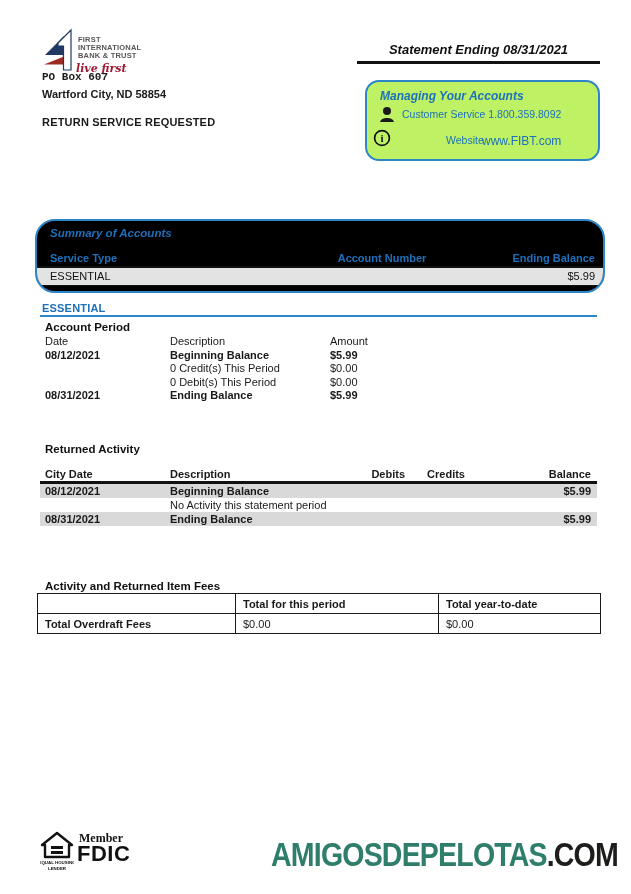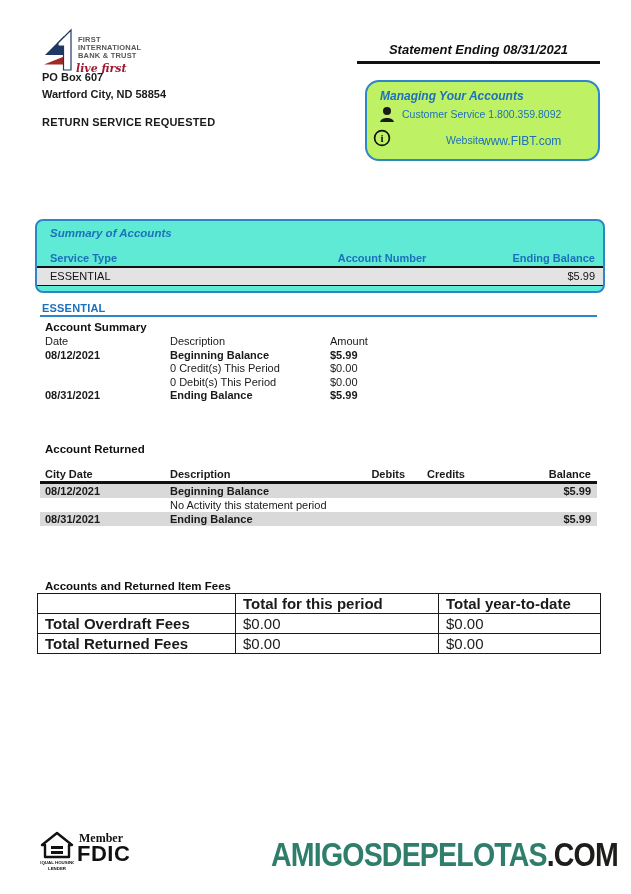--- a/index.html
+++ b/index.html
@@ -5,21 +5,21 @@
   html,body { margin:0; padding:0; background:#ffffff; }
   .page {
     position:relative; width:631px; height:894px; background:#ffffff;
     font-family:"Liberation Sans", sans-serif; color:#1a1a1a; overflow:hidden;
   }
   .abs { position:absolute; }
 
   
   .bank-name { left:78px; top:36px; font-size:7.5px; line-height:8px; color:#55565a; letter-spacing:.2px; font-weight:600; }
   .tagline { left:76px; top:62px; font-family:"DejaVu Serif", serif; font-style:italic; font-weight:bold; font-size:11px; color:#9e1b32; }
-  .addr1 { left:42px; top:71px; font-weight:bold; font-size:11px; }
+  .addr1 { left:42px; top:71px; font-weight:bold; font-size:11px;font-family:Liberation Mono, monospace; }
   .addr2 { left:42px; top:88px; font-weight:bold; font-size:11px; }
   .return-svc { left:42px; top:116px; font-weight:bold; font-size:11px; letter-spacing:.2px; }
 
   .stmt-title-wrap { left:357px; top:42px; width:243px; text-align:center; }
   .stmt-title { font-size:13px; font-weight:bold; font-style:italic; color:#111; }
   .stmt-underline { height:3px; background:#111; margin-top:4px; }
 
   
   .manage-box {
     left:365px; top:80px; width:231px; height:77px;
@@ -28,21 +28,21 @@
   .manage-title { left:13px; top:7px; font-size:12px; font-weight:bold; font-style:italic; color:#1d70bc; }
   .manage-cs { left:35px; top:26px; font-size:10.5px; color:#1d70bc; }
   .manage-web { left:35px; top:52px; font-size:10.5px; color:#1d70bc;margin-left:44px; }
   .manage-url { left:97px; top:52px; font-size:12px; color:#1d70bc;margin-left:18px; }
   .person-icon { left:12px; top:24px; }
   .info-icon { left:6px; top:47px; }
 
   
   .summary-box {
     left:35px; top:219px; width:566px; height:70px;
-    background:#5eead4; border:2.5px solid #2d86c7; border-radius:8px; overflow:hidden;
+    background:#000000; border:2.5px solid #2d86c7; border-radius:20px; overflow:hidden;
   }
   .summary-title { left:13px; top:6px; font-size:11.5px; font-weight:bold; font-style:italic; color:#1d70bc; }
   .sum-h-type { left:13px; top:31px; font-size:11px; font-weight:bold; color:#1d70bc; }
   .sum-h-num { left:265px; top:31px; width:160px; text-align:center; font-size:11px; font-weight:bold; color:#1d70bc; }
   .sum-h-bal { right:8px; top:31px; font-size:11px; font-weight:bold; color:#1d70bc; }
   .sum-divider { left:0; right:0; top:45px; height:1.5px; background:#111; }
   .sum-row { left:0; right:0; top:46.5px; height:17px; background:#e3e3e3; border-bottom:1.2px solid #111; }
   .sum-row-type { left:13px; top:2px; font-size:11px; color:#111; }
   .sum-row-bal { right:8px; top:2px; font-size:11px; color:#111; }
 
@@ -63,21 +63,21 @@
   .act-row { display:grid; grid-template-columns:130px 190px 45px 60px 1fr; align-items:center; height:14.2px; }
   .act-row.header { font-weight:bold; height:15px; }
   .act-row .c1 { padding-left:5px; }
   .act-row .c3, .act-row .c4, .act-row .c5 { text-align:right; }
   .act-row .c5 { padding-right:6px; }
   .act-thick-rule { height:2.5px; background:#111; }
   .act-row.shade { background:#d9d9d9; }
 
   
   .fees-title { left:45px; top:580px; font-size:11.5px; font-weight:bold; color:#111; }
-  .fees-table { left:37px; top:593px; border-collapse:collapse; table-layout:fixed; font-size:15px; }
+  .fees-table { left:37px; top:593px; border-collapse:collapse; table-layout:fixed; font-size:11px; }
   .fees-table td { border:1.2px solid #1a1a1a; height:19px; padding:0 0 0 7px; vertical-align:middle; }
   .fees-table .w1 { width:190px; } .fees-table .w2 { width:195px; } .fees-table .w3 { width:154px; }
 
   
   .ehl-logo { left:40px; top:831px; }
   .member-label { left:79px; top:831px; font-family:"Liberation Serif", serif; font-weight:bold; font-size:12px; color:#111; }
   .fdic-label { left:77px; top:841px; font-size:22px; font-weight:800; letter-spacing:.5px; color:#111; }
   .watermark { right:13px; top:835px; font-size:34px; font-weight:bold; letter-spacing:-1px;
                transform:scaleX(0.84); transform-origin:100% 50%; white-space:nowrap; }
   .wm-main { color:#2f7d6b; }
@@ -131,21 +131,21 @@
     <div class="abs sum-divider"></div>
     <div class="abs sum-row">
       <div class="abs sum-row-type">ESSENTIAL</div>
       <div class="abs sum-row-bal">$5.99</div>
     </div>
   </div>
 
   <div class="abs essential-title">ESSENTIAL</div>
   <div class="abs essential-rule"></div>
 
-  <div class="abs acct-summary-title">Account Summary</div>
+  <div class="abs acct-summary-title">Account Period</div>
   <div class="abs acct-summary-table">
     <div class="as-row">
       <div class="as-c1">Date</div>
       <div class="as-c2">Description</div>
       <div class="as-c3">Amount</div>
     </div>
     <div class="as-row bold">
       <div class="as-c1">08/12/2021</div>
       <div class="as-c2">Beginning Balance</div>
       <div class="as-c3">$5.99</div>
@@ -160,21 +160,21 @@
       <div class="as-c2">0 Debit(s) This Period</div>
       <div class="as-c3">$0.00</div>
     </div>
     <div class="as-row bold">
       <div class="as-c1">08/31/2021</div>
       <div class="as-c2">Ending Balance</div>
       <div class="as-c3">$5.99</div>
     </div>
   </div>
 
-  <div class="abs acct-activity-title">Account Returned</div>
+  <div class="abs acct-activity-title">Returned Activity</div>
   <div class="abs activity-table">
     <div class="act-row header">
       <div class="c1">City Date</div>
       <div class="c2">Description</div>
       <div class="c3">Debits</div>
       <div class="c4">Credits</div>
       <div class="c5">Balance</div>
     </div>
     <div class="act-thick-rule"></div>
     <div class="act-row shade bold">
@@ -193,38 +193,33 @@
     </div>
     <div class="act-row shade bold">
       <div class="c1">08/31/2021</div>
       <div class="c2">Ending Balance</div>
       <div class="c3"></div>
       <div class="c4"></div>
       <div class="c5">$5.99</div>
     </div>
   </div>
 
-  <div class="abs fees-title">Accounts and Returned Item Fees</div>
+  <div class="abs fees-title">Activity and Returned Item Fees</div>
   <table class="abs fees-table">
     <tbody>
         <tr>
       <td class="w1"></td>
       <td class="w2 bold">Total for this period</td>
       <td class="w3 bold">Total year-to-date</td>
     </tr>
     <tr>
       <td class="bold">Total Overdraft Fees</td>
       <td>$0.00</td>
       <td>$0.00</td>
     </tr>
-    <tr>
-      <td class="bold">Total Returned Fees</td>
-      <td>$0.00</td>
-      <td>$0.00</td>
-    </tr>
   </tbody>
     </table>
 
   <svg class="abs ehl-logo" width="34" height="42" viewBox="0 0 34 42">
     <polygon points="17,2 32,14 29,14 29,26 5,26 5,14 2,14" fill="#ffffff" stroke="#111" stroke-width="2.4" stroke-linejoin="round"></polygon>
     <rect x="11" y="15" width="12" height="3" fill="#111"></rect>
     <rect x="11" y="20" width="12" height="3" fill="#111"></rect>
     <text x="17" y="33" text-anchor="middle" font-family="Liberation Sans, sans-serif" font-weight="bold" font-size="4.4" fill="#111">EQUAL HOUSING</text>
     <text x="17" y="38.5" text-anchor="middle" font-family="Liberation Sans, sans-serif" font-weight="bold" font-size="4.4" fill="#111">LENDER</text>
   </svg>

